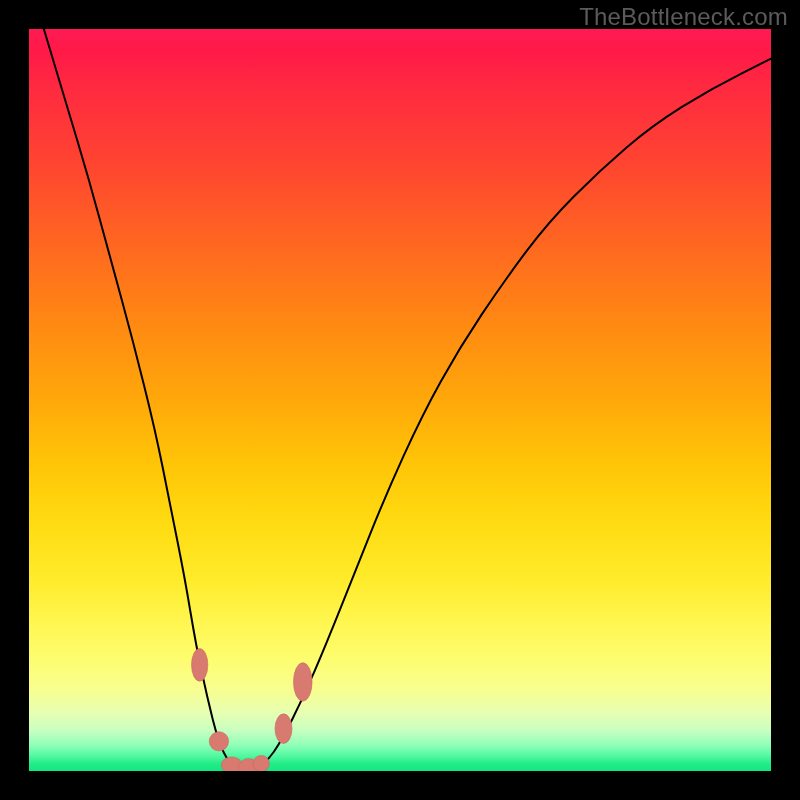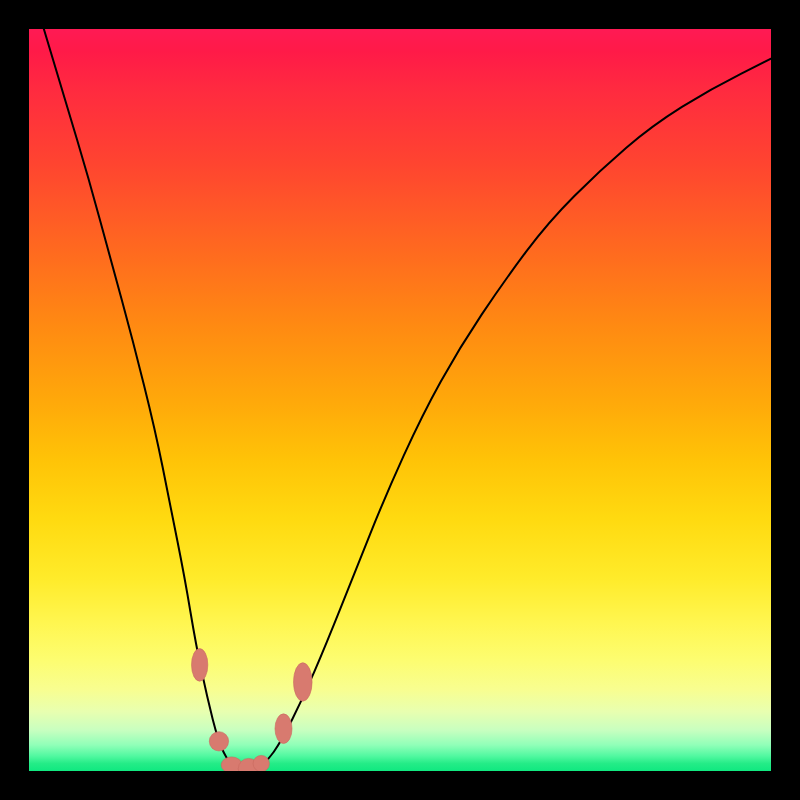--- a/index.html
+++ b/index.html
@@ -60,20 +60,21 @@
     top: 0;
     width: 742px;
     height: 742px;
     pointer-events: none;
   }
 </style>
 </head>
 <body>
 
 <div class="frame">
+  <div class="watermark">TheBottleneck.com</div>
   <div class="plot">
     <svg class="curve" viewBox="0 0 742 742" preserveAspectRatio="none">
       <path id="curve-path" fill="none" stroke="#000000" stroke-width="2" stroke-linecap="round" d="M 14.84 0.00 Q 37.10 74.20 48.23 111.30 Q 59.36 148.40 70.49 189.21 Q 81.62 230.02 92.75 270.83 Q 103.88 311.64 115.01 356.16 Q 126.14 400.68 133.56 437.78 Q 140.98 474.88 148.40 511.98 Q 155.82 549.08 161.38 582.47 Q 166.95 615.86 172.51 641.83 Q 178.08 667.80 183.64 690.06 Q 189.21 712.32 194.78 723.45 Q 200.34 734.58 205.90 738.29 Q 211.47 742.00 217.03 742.00 Q 222.60 742.00 230.02 737.55 Q 237.44 733.10 244.86 722.71 Q 252.28 712.32 263.41 690.06 Q 274.54 667.80 285.67 641.83 Q 296.80 615.86 311.64 578.76 Q 326.48 541.66 341.32 504.56 Q 356.16 467.46 374.71 426.65 Q 393.26 385.84 411.81 352.45 Q 430.36 319.06 452.62 285.67 Q 474.88 252.28 497.14 222.60 Q 519.40 192.92 545.37 166.95 Q 571.34 140.98 597.31 118.72 Q 623.28 96.46 652.96 77.91 Q 682.64 59.36 712.32 44.52 T 742.00 29.68"></path>
       <g id="markers">
           <ellipse cx="170.66" cy="635.89" rx="8.16" ry="16.32" fill="#d87a6f" stroke="#c96a60" stroke-width="0.6"></ellipse>
           <ellipse cx="189.95" cy="712.32" rx="9.65" ry="9.65" fill="#d87a6f" stroke="#c96a60" stroke-width="0.6"></ellipse>
           <ellipse cx="202.57" cy="736.06" rx="10.39" ry="8.16" fill="#d87a6f" stroke="#c96a60" stroke-width="0.6"></ellipse>
           <ellipse cx="219.63" cy="739.77" rx="10.39" ry="10.39" fill="#d87a6f" stroke="#c96a60" stroke-width="0.6"></ellipse>
           <ellipse cx="232.25" cy="734.58" rx="8.16" ry="8.16" fill="#d87a6f" stroke="#c96a60" stroke-width="0.6"></ellipse>
           <ellipse cx="254.51" cy="699.71" rx="8.53" ry="14.84" fill="#d87a6f" stroke="#c96a60" stroke-width="0.6"></ellipse>

